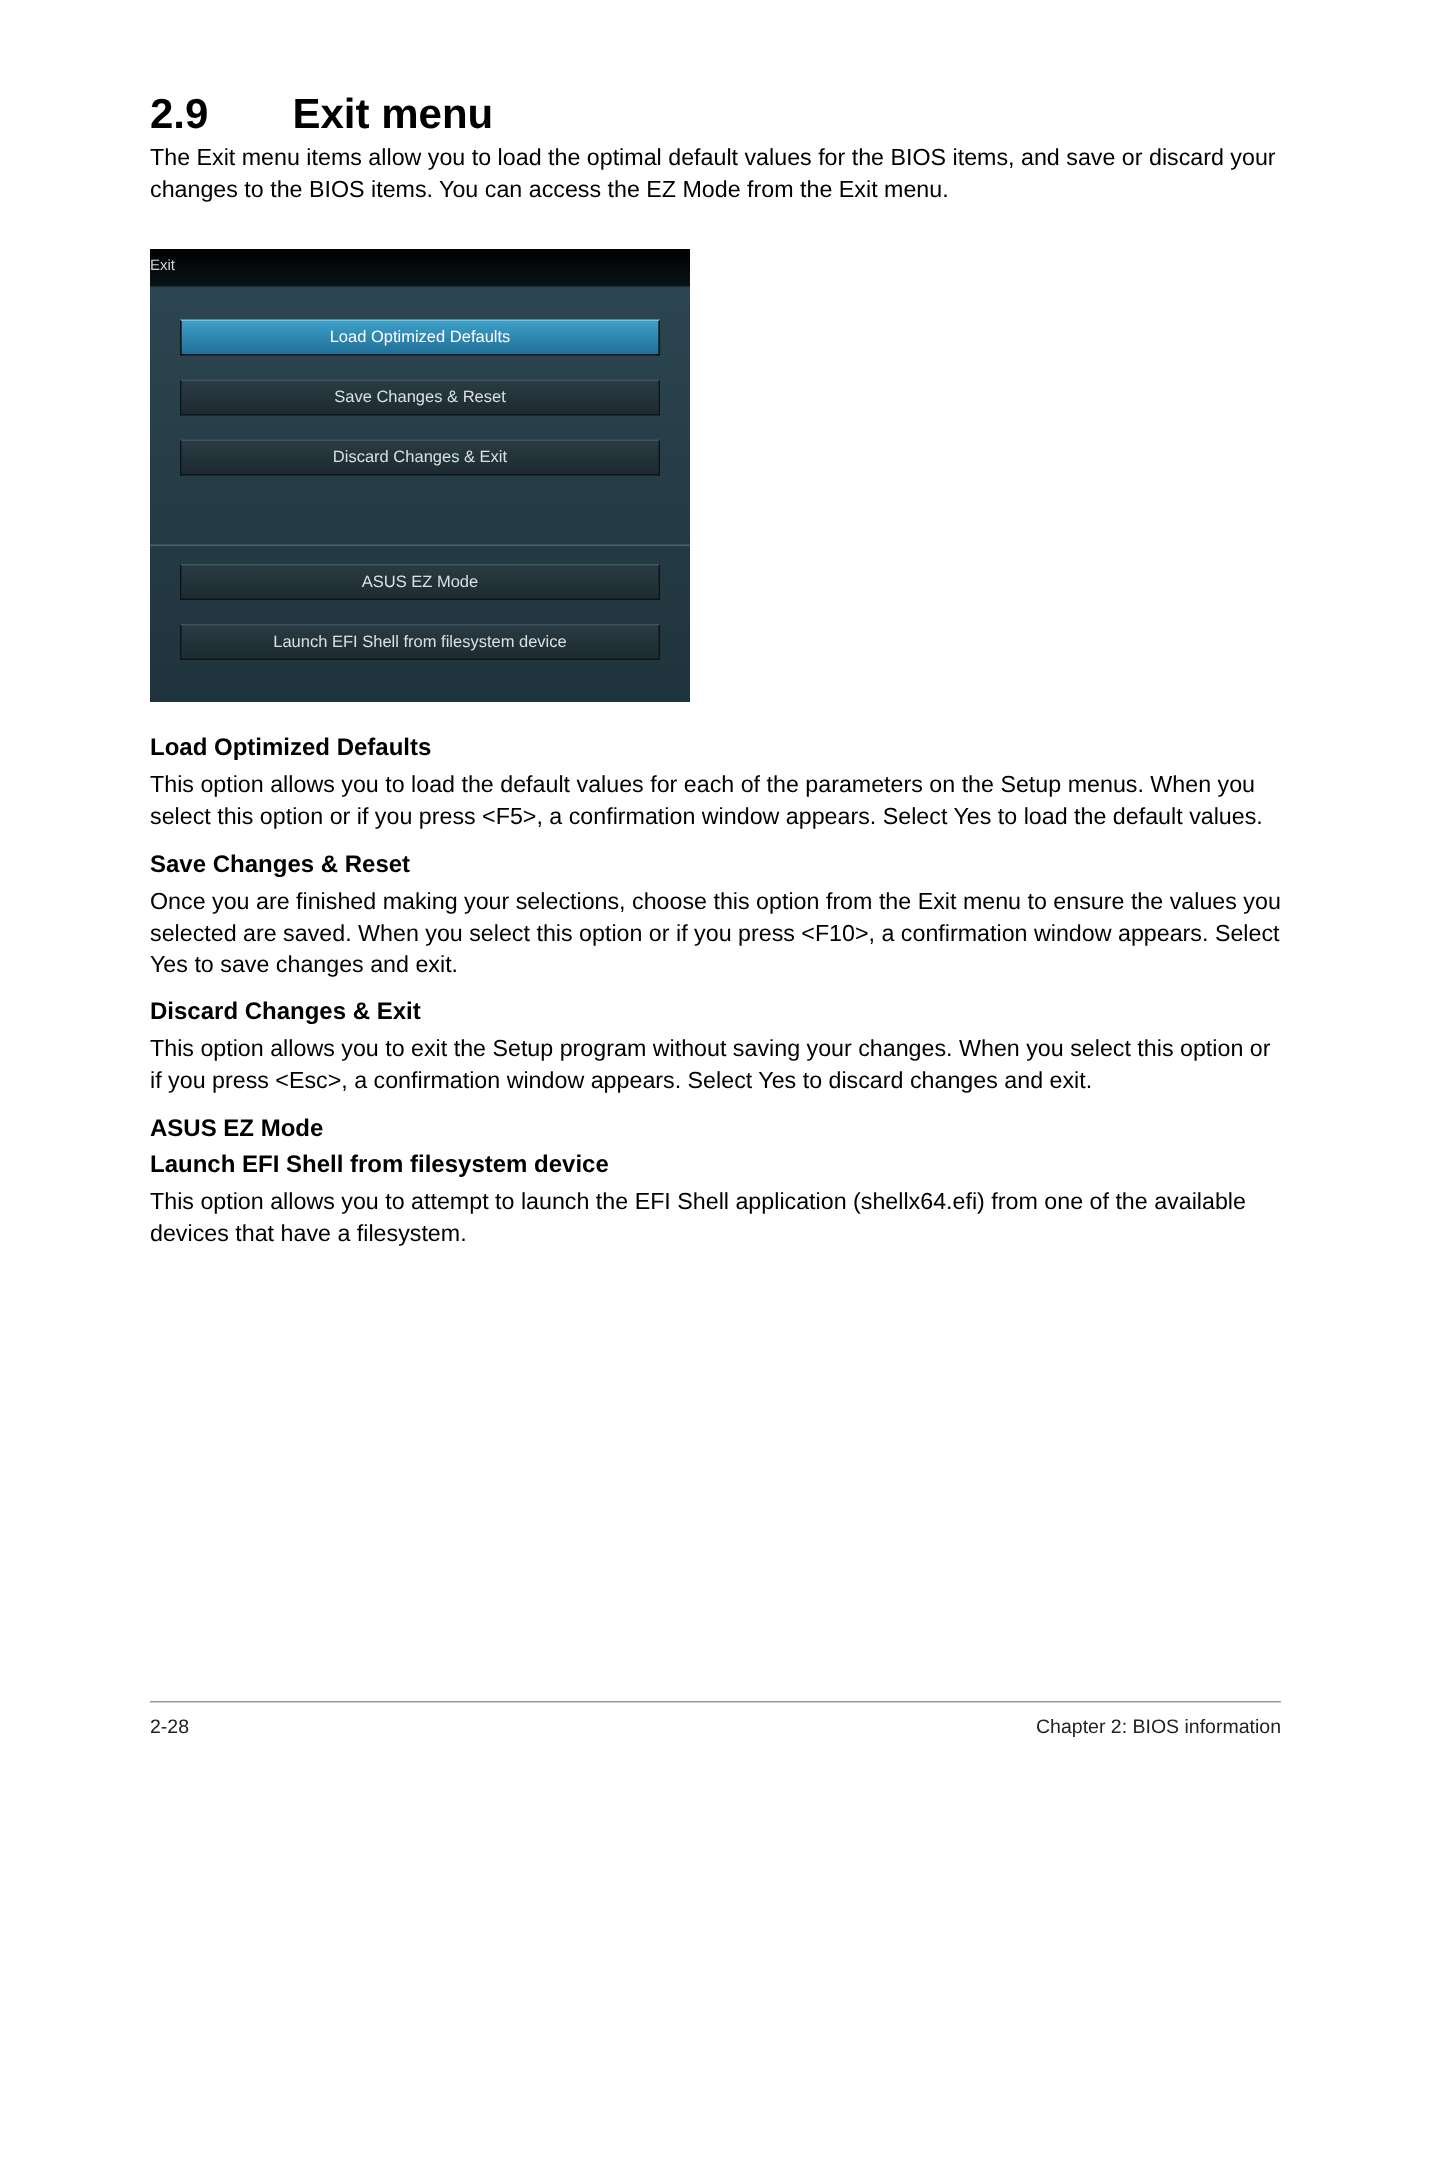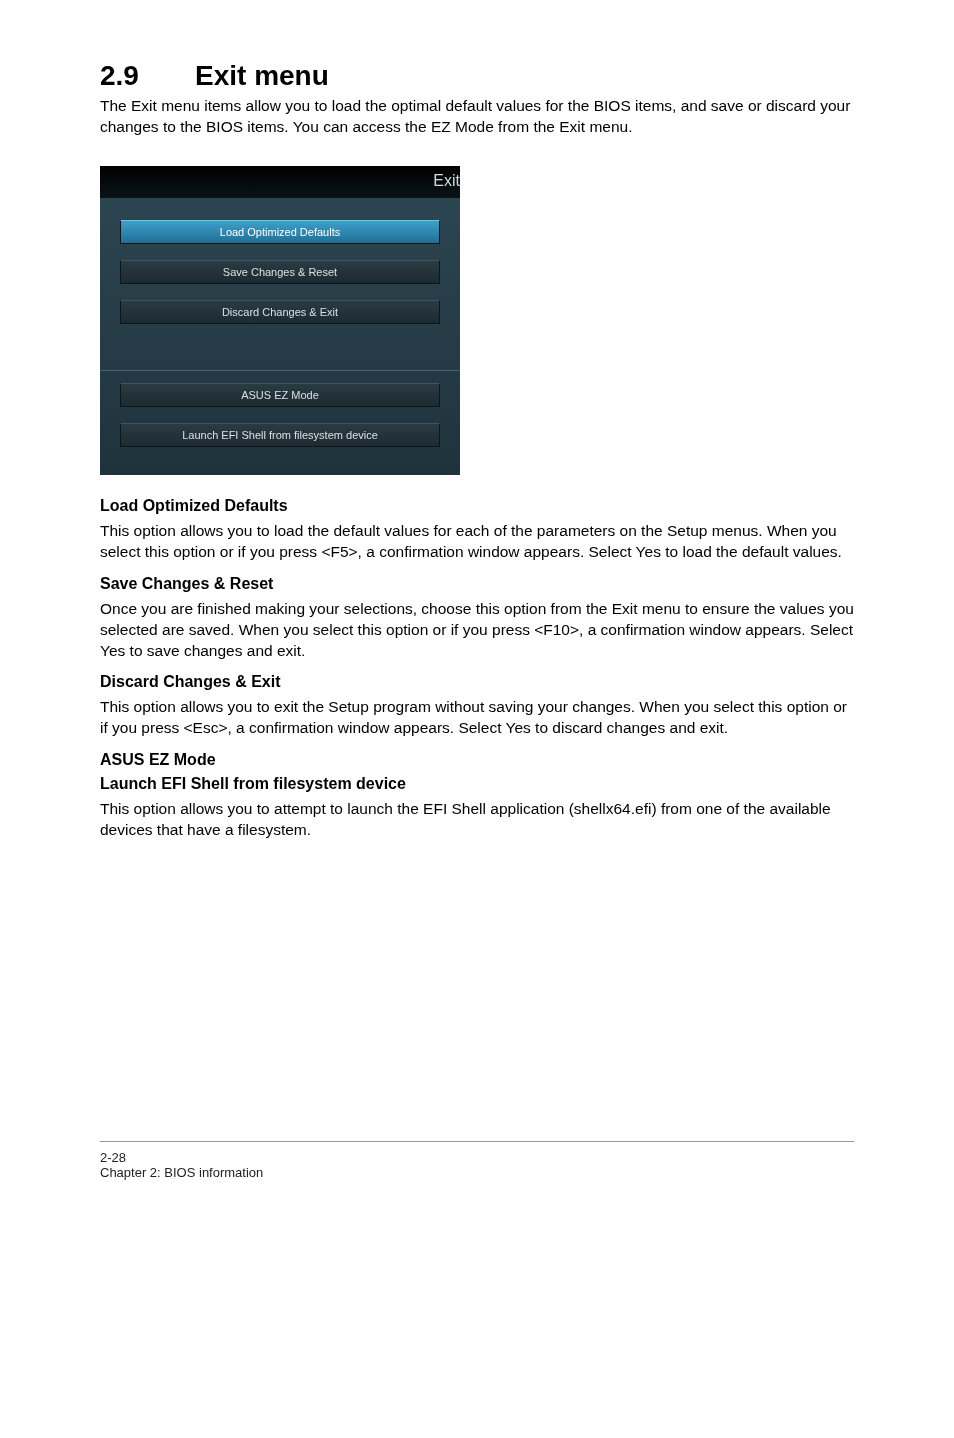--- a/index.html
+++ b/index.html
@@ -33,22 +33,22 @@
   }
   .bios-panel {
     width: 360px;
     background: linear-gradient(#2d4752, #1f333c);
     padding: 0 0 12px 0;
     margin-bottom: 22px;
   }
   .bios-header {
     background: linear-gradient(#000000, #0a1418);
     color: #cfd8dc;
-    font-size: 16px;
-    text-align: right;
+    font-size: 10px;
+    text-align: left;
     padding: 6px 0 8px 0;
     margin-bottom: 22px;
     margin-top: 28px;
   }
   .bios-btn {
     display: block;
     width: 320px;
     margin: 0 auto 16px auto;
     padding: 5px 0;
     font-size: 11px;
@@ -86,21 +86,20 @@
     font-weight: normal;
   }
   .footer {
     border-top: 1px solid #999;
     padding-top: 8px;
     margin-top: 300px;
     display: flex;
     justify-content: space-between;
     font-size: 13px;
     color: #222;
-    flex-direction: column;
   }
 </style>
 </head>
 <body>
 
 <div class="page">
 
   <h1>
     <span class="section-num">2.9</span><span>Exit menu</span>
   </h1>

